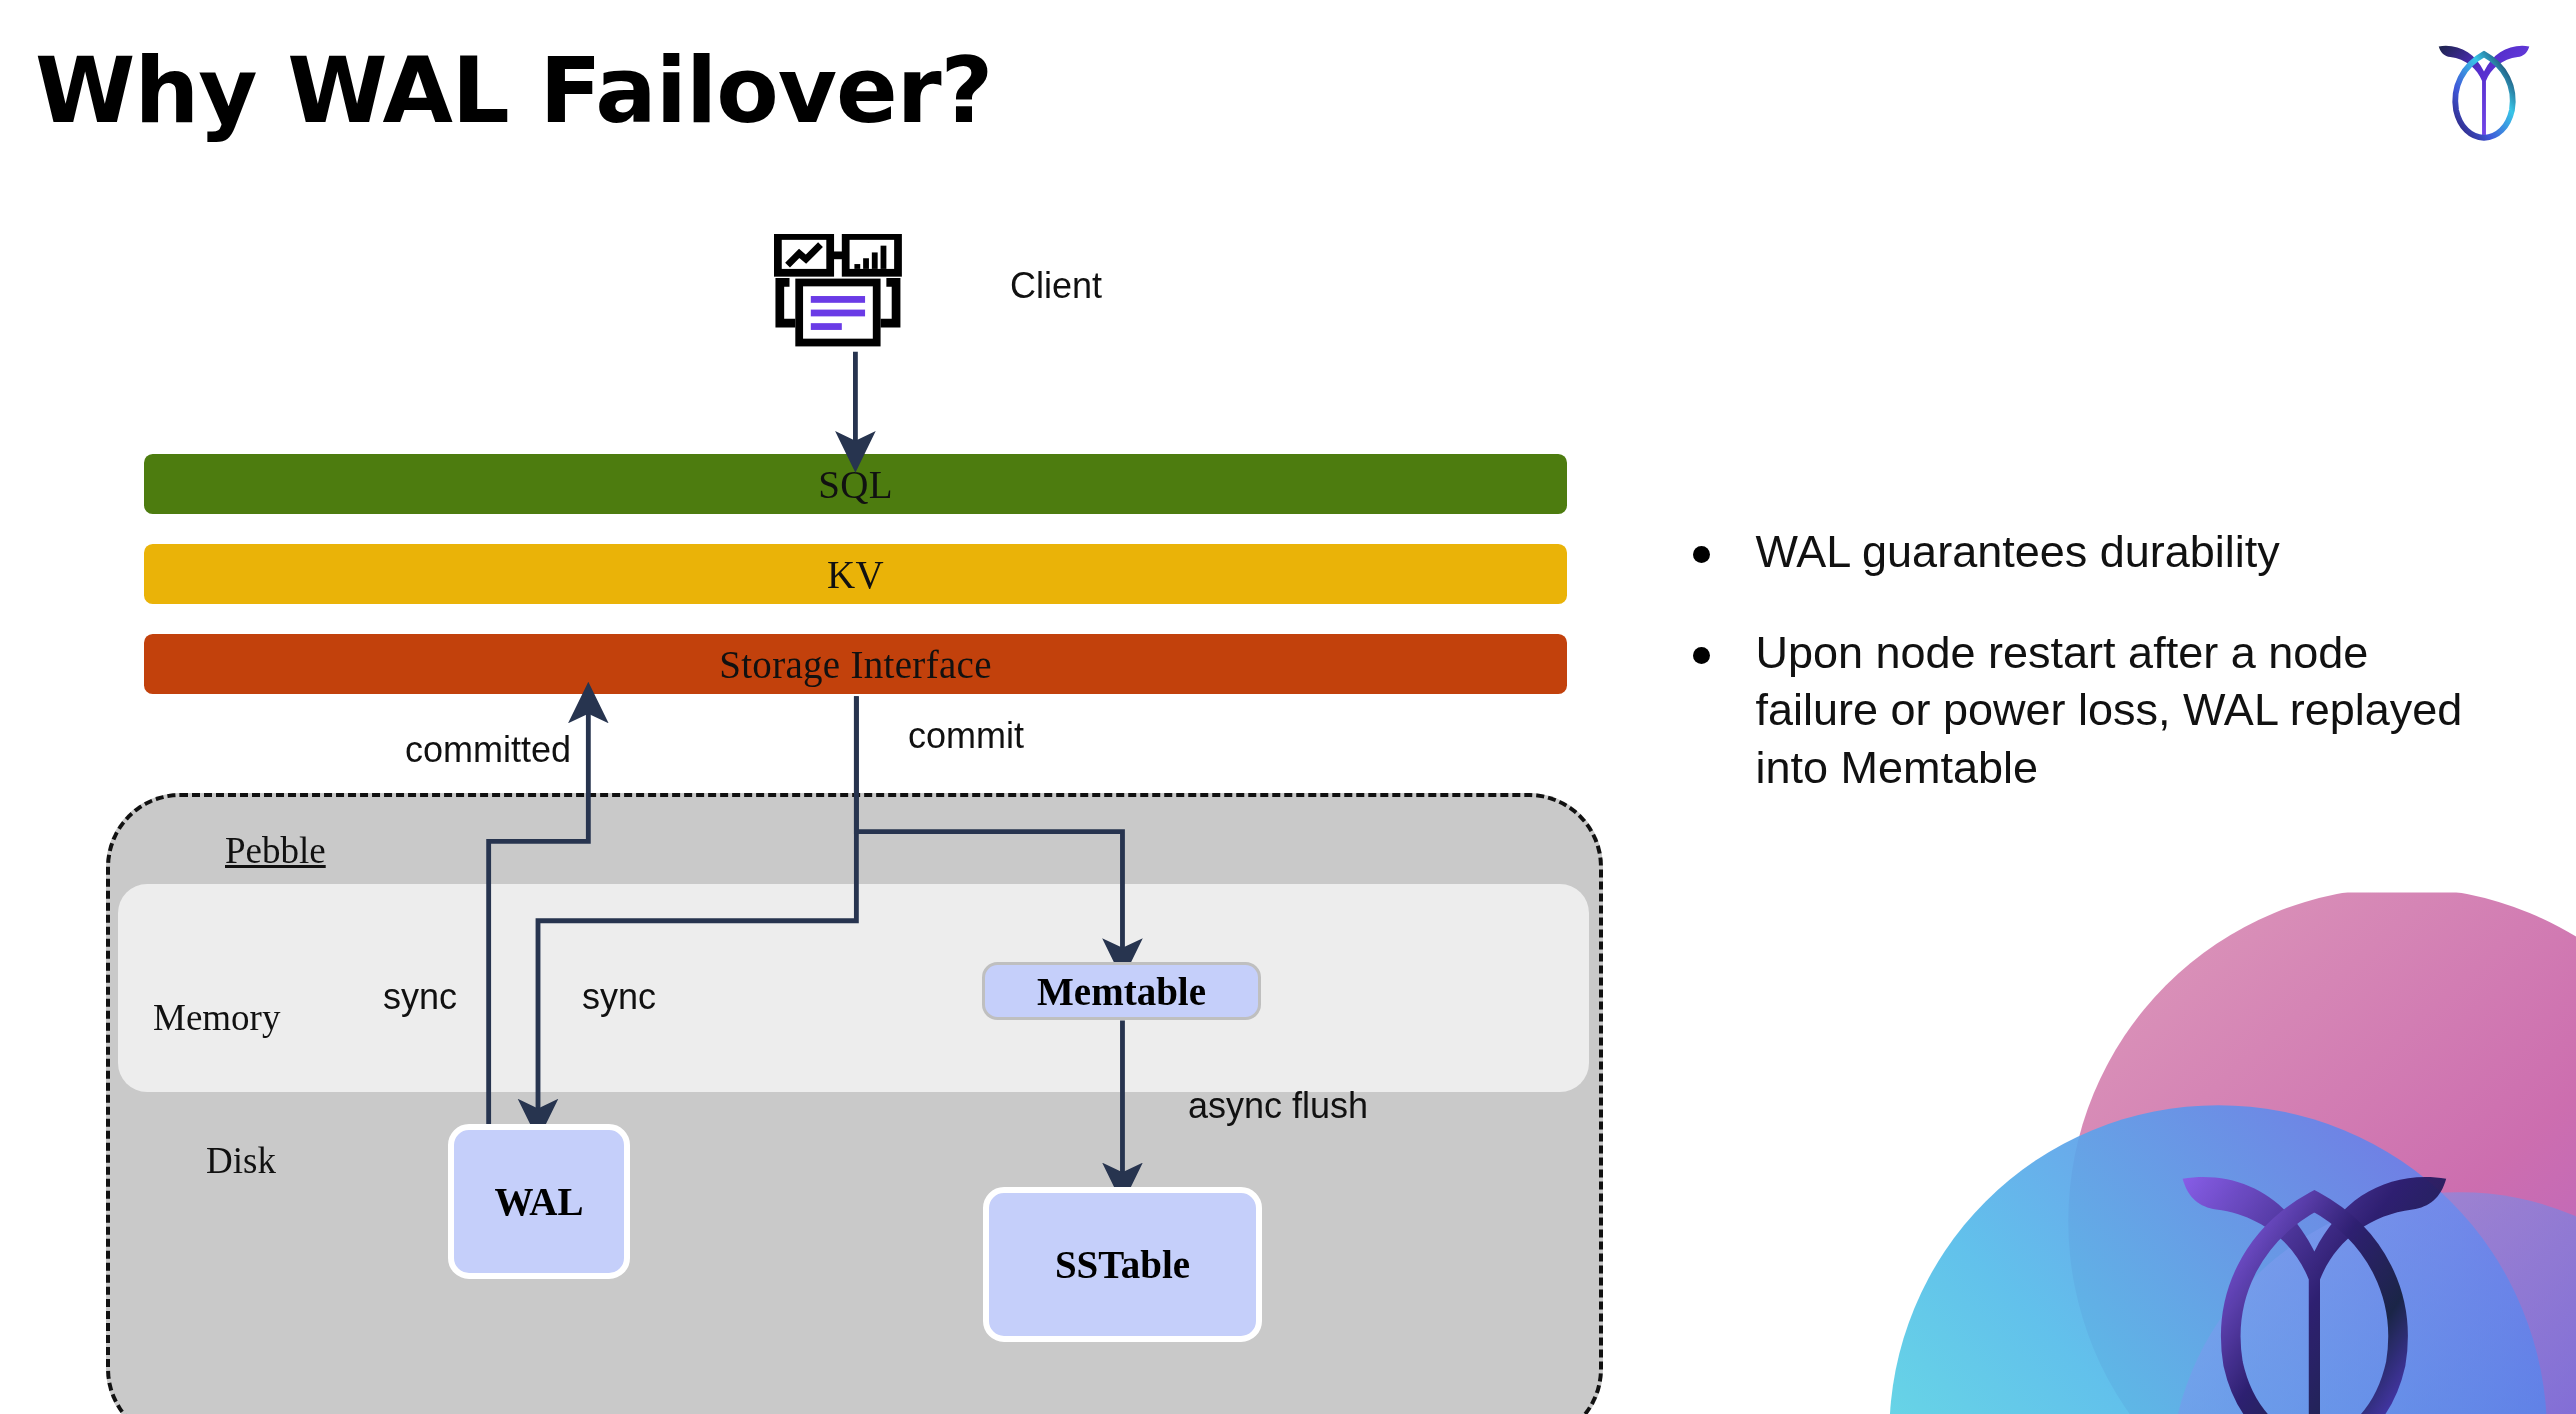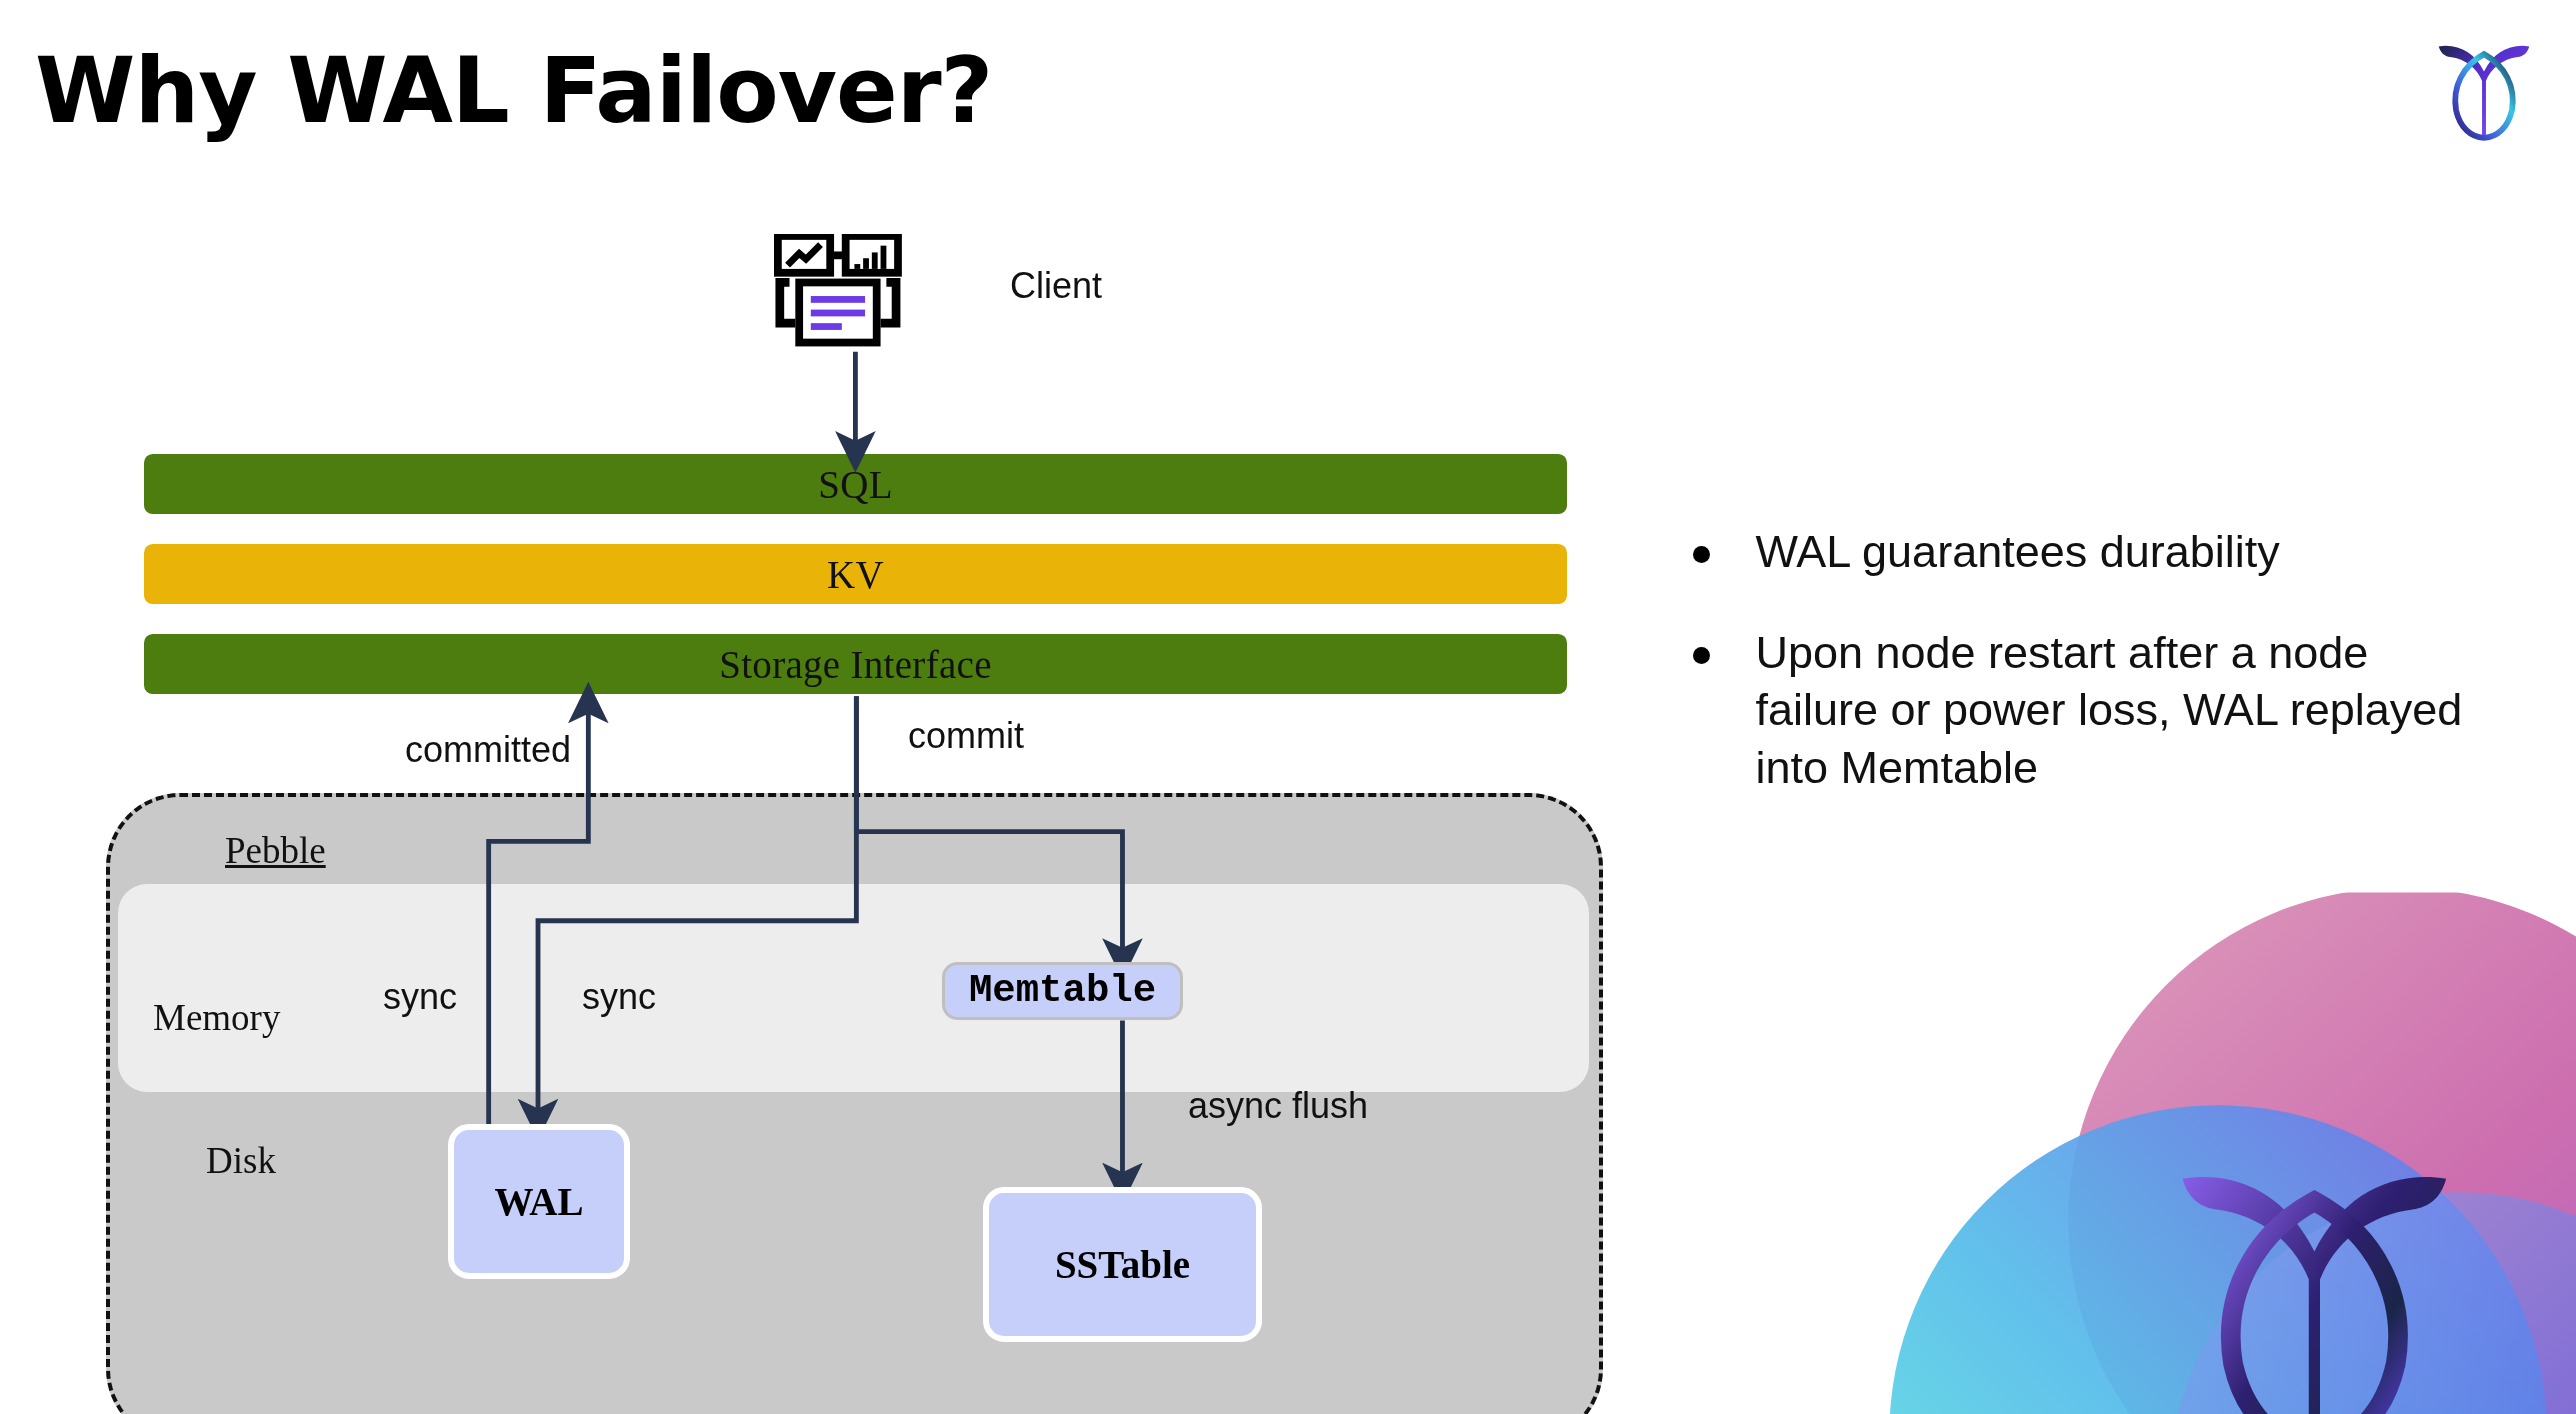--- a/index.html
+++ b/index.html
@@ -30,21 +30,21 @@
 
   .stack-bar{
     position:absolute;border-radius:8.7px;
     font-family:"Liberation Serif",serif;
     font-size:39px;color:#111;
     display:flex;align-items:center;justify-content:center;
     letter-spacing:0.3px;
   }
   #bar-sql{left:144px;top:414px;width:1423px;height:60px;background:#4d7c0f;}
   #bar-kv{left:144px;top:504px;width:1423px;height:60px;background:#eab308;}
-  #bar-storage{left:144px;top:594px;width:1423px;height:60px;background:#4d7c0f;}
+  #bar-storage{left:144px;top:594px;width:1423px;height:60px;background:#c2410c;}
 
   
   #pebble-container{
     position:absolute;left:106px;top:753px;width:1497px;height:650px;
     background:#C9C9C9;border:4.8px dashed #111;border-radius:74px;
     box-sizing:border-box;
   }
   #memory-panel{
     position:absolute;left:118px;top:844px;width:1471px;height:208px;
     background:#EDEDED;border-radius:29px;
@@ -57,21 +57,21 @@
   #label-memory{left:153px;top:956px;}
   #label-disk{left:206px;top:1099px;}
 
   
   .node-box{
     position:absolute;border-radius:21px;background:#C5CFFA;
     display:flex;align-items:center;justify-content:center;
     font-family:"Liberation Serif",serif;font-weight:bold;
     font-size:39px;color:#000;box-sizing:border-box;
   }
-  #node-memtable{left:942px;top:922px;width:241px;height:58px;border:3.9px solid #BFBFBF;border-radius:15.5px;font-family:Liberation Mono, monospace;}
+  #node-memtable{left:982px;top:922px;width:279px;height:58px;border:3.9px solid #BFBFBF;border-radius:15.5px;}
   #node-wal{left:448px;top:1084px;width:182px;height:155px;border:6.8px solid #ffffff;text-align:center;}
   #node-sstable{left:983px;top:1147px;width:279px;height:155px;border:6.8px solid #ffffff;}
 
   
   .edge-label{
     position:absolute;font-family:"Liberation Sans",sans-serif;
     font-size:36px;color:#111;white-space:nowrap;
   }
   #lbl-committed{left:405px;top:689px;}
   #lbl-commit{left:908px;top:675px;}

